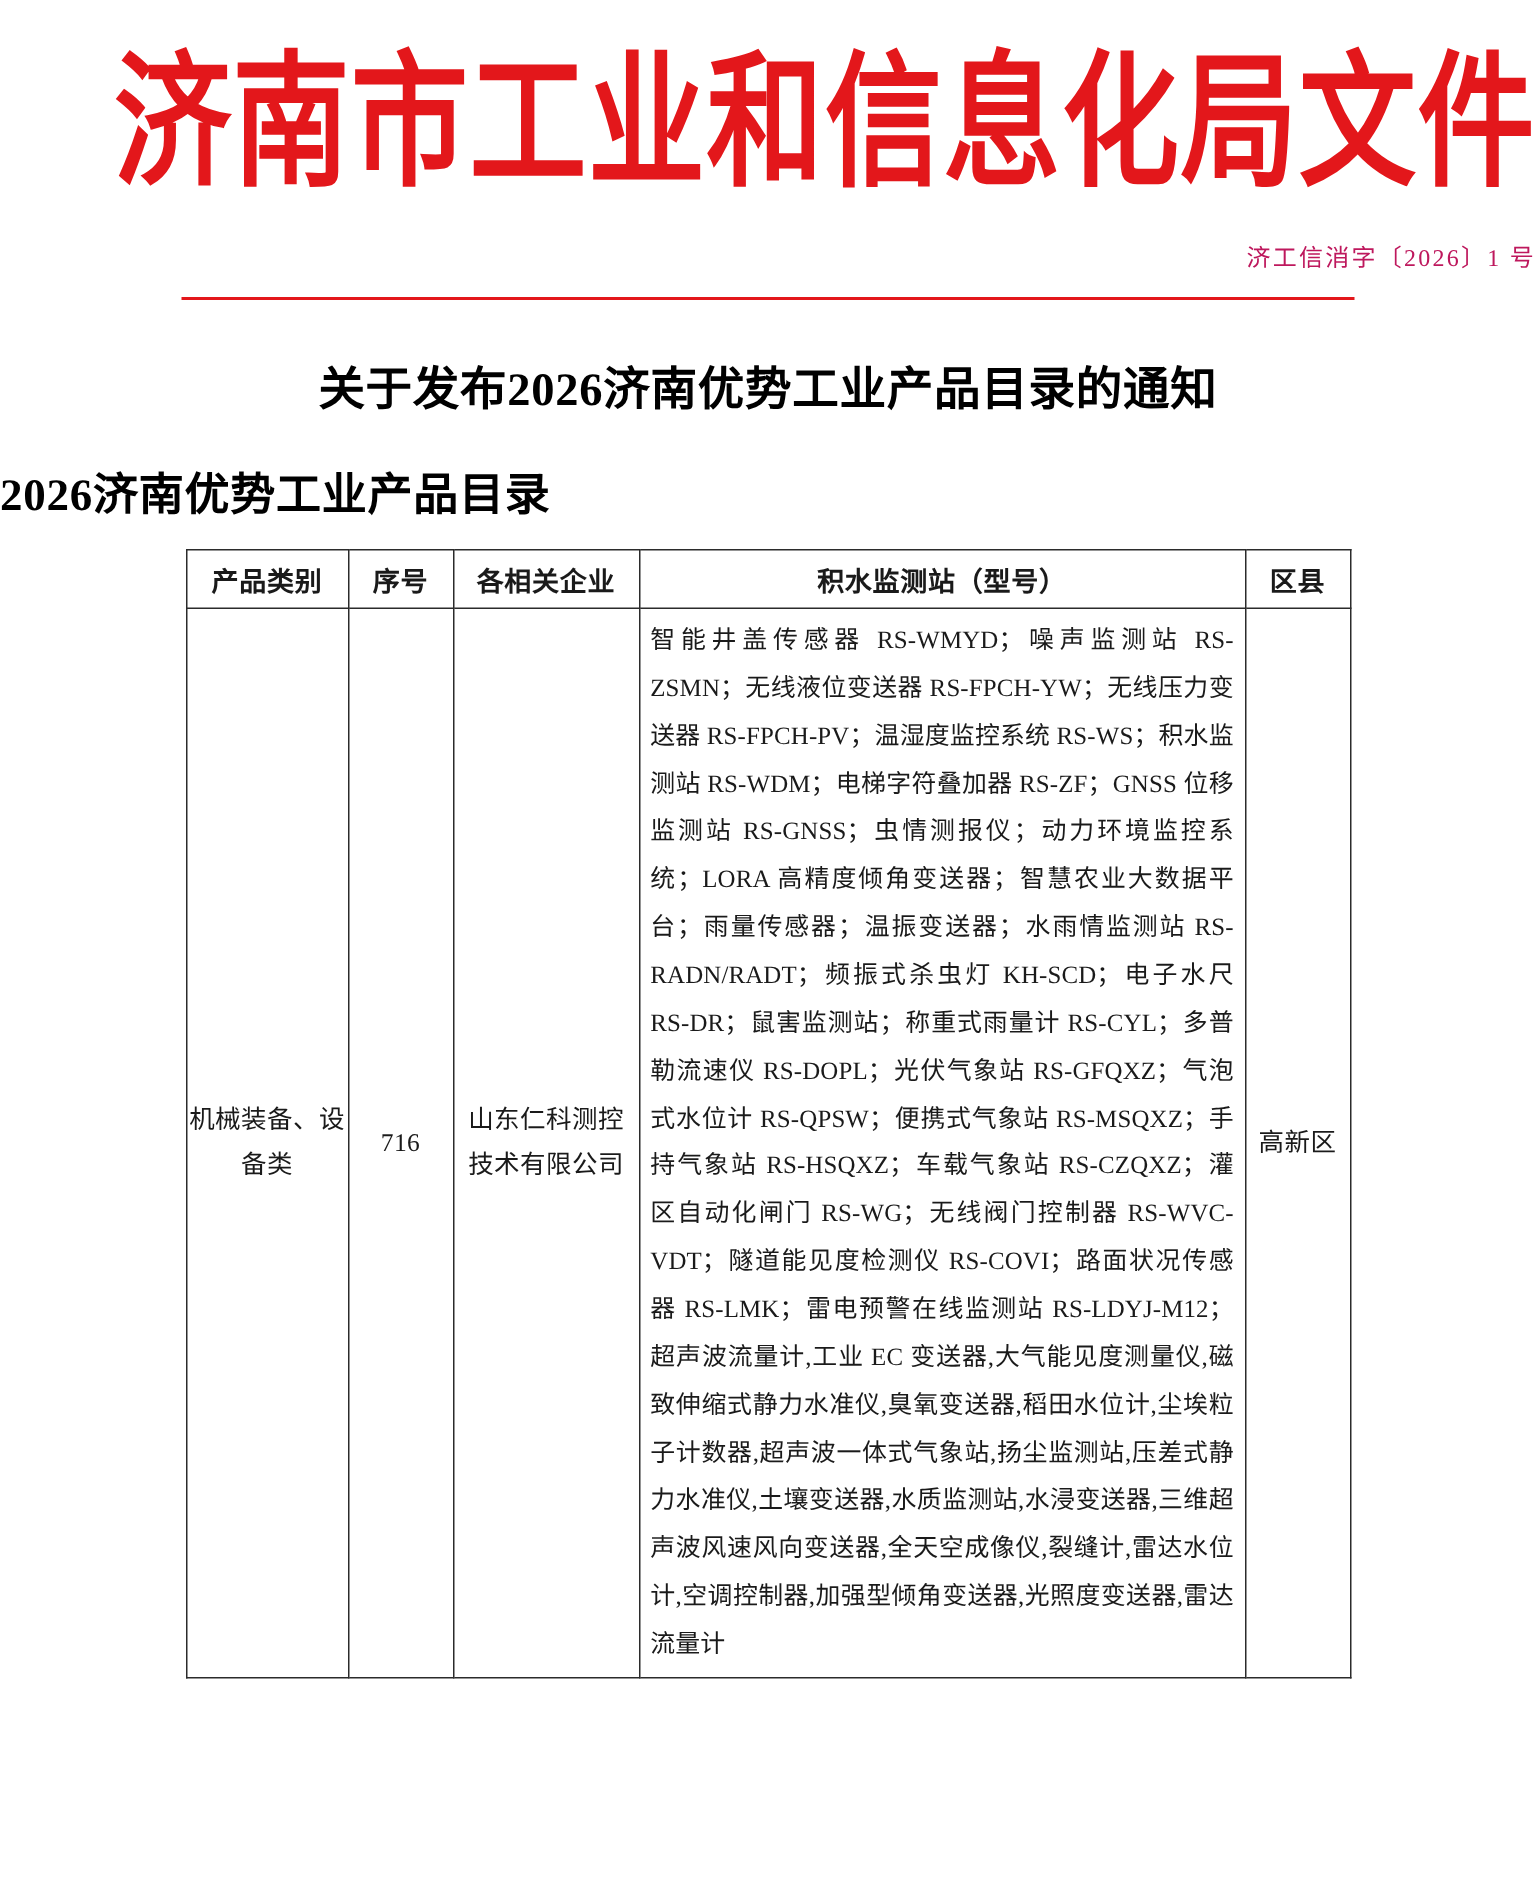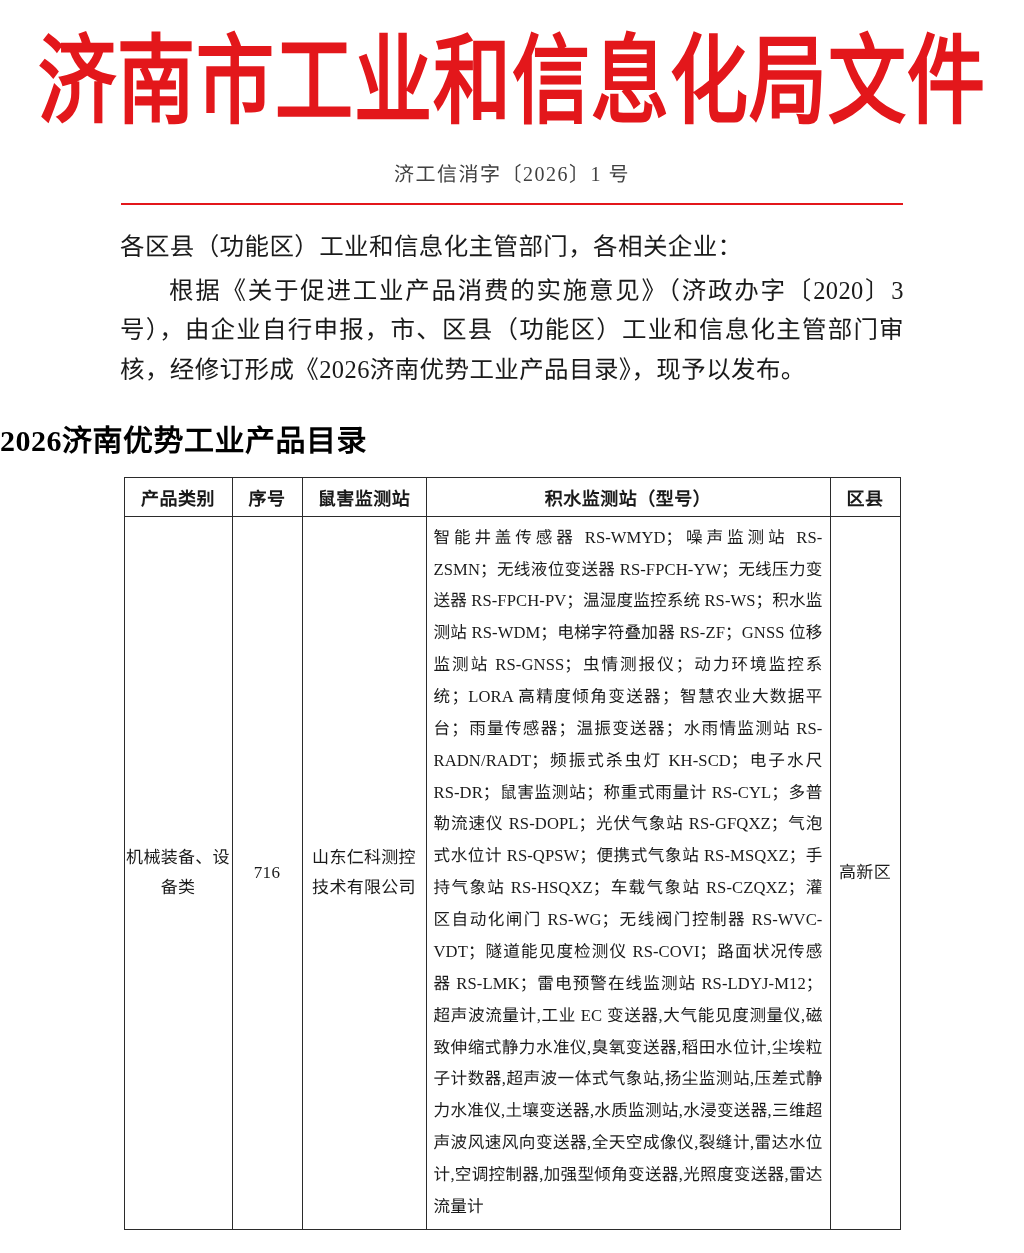--- a/index.html
+++ b/index.html
@@ -18,40 +18,40 @@
 
   .page {
     position: relative;
     width: 1024px;
     height: 1253px;
     box-sizing: border-box;
   }
 
   
   .masthead {
-    text-align: center;
+    text-align: right;
     padding-top: 34px;
   }
   .masthead-title {
     color: #e3171b;
     font-family: "Liberation Serif", "DejaVu Serif", serif;
     font-weight: 700;
     font-size: 78px;
     line-height: 1.0;
     letter-spacing: 1px;
     white-space: nowrap;
     transform: scaleY(1.25);
     transform-origin: center top;
     margin: 0;
   }
   .doc-number {
     margin-top: 46px;
-    font-size: 20px;
+    font-size: 16px;
     letter-spacing: 1.5px;
-    color: #404040;
+    color: #be185d;
     font-family: "Liberation Serif", "DejaVu Serif", serif;
   }
   .red-rule {
     margin: 16px auto 0 auto;
     width: 782px;
     height: 2px;
     background: #e3171b;
   }
 
   
@@ -143,41 +143,38 @@
 <body>
 
 <div class="page">
 
   <div class="masthead">
     <div class="masthead-title">济南市工业和信息化局文件</div>
     <div class="doc-number">济工信消字〔2026〕1 号</div>
     <div class="red-rule"></div>
   </div>
 
+  <div class="doc-title">关于发布2026济南优势工业产品目录的通知</div>
 
-  <div class="body-block">
-    <p class="salutation">各区县（功能区）工业和信息化主管部门，各相关企业：</p>
-    <p class="para">根据《关于促进工业产品消费的实施意见》（济政办字〔2020〕3号），由企业自行申报，市、区县（功能区）工业和信息化主管部门审核，经修订形成《2026济南优势工业产品目录》，现予以发布。</p>
-  </div>
 
   <div class="table-title">2026济南优势工业产品目录</div>
 
   <table class="catalog-table">
     <colgroup>
       <col class="col-category">
       <col class="col-index">
       <col class="col-company">
       <col class="col-product">
       <col class="col-district">
     </colgroup>
     <thead>
       <tr>
         <th>产品类别</th>
         <th>序号</th>
-        <th>鼠害监测站</th>
+        <th>各相关企业</th>
         <th>积水监测站（型号）</th>
         <th>区县</th>
       </tr>
     </thead>
     <tbody>
       <tr>
         <td class="cell-category">机械装备、设备类</td>
         <td class="cell-index">716</td>
         <td class="cell-company">山东仁科测控技术有限公司</td>
         <td class="cell-product">智能井盖传感器 RS-WMYD；噪声监测站 RS-ZSMN；无线液位变送器 RS-FPCH-YW；无线压力变送器 RS-FPCH-PV；温湿度监控系统 RS-WS；积水监测站 RS-WDM；电梯字符叠加器 RS-ZF；GNSS 位移监测站 RS-GNSS；虫情测报仪；动力环境监控系统；LORA 高精度倾角变送器；智慧农业大数据平台；雨量传感器；温振变送器；水雨情监测站 RS-RADN/RADT；频振式杀虫灯 KH-SCD；电子水尺 RS-DR；鼠害监测站；称重式雨量计 RS-CYL；多普勒流速仪 RS-DOPL；光伏气象站 RS-GFQXZ；气泡式水位计 RS-QPSW；便携式气象站 RS-MSQXZ；手持气象站 RS-HSQXZ；车载气象站 RS-CZQXZ；灌区自动化闸门 RS-WG；无线阀门控制器 RS-WVC-VDT；隧道能见度检测仪 RS-COVI；路面状况传感器 RS-LMK；雷电预警在线监测站 RS-LDYJ-M12；超声波流量计,工业 EC 变送器,大气能见度测量仪,磁致伸缩式静力水准仪,臭氧变送器,稻田水位计,尘埃粒子计数器,超声波一体式气象站,扬尘监测站,压差式静力水准仪,土壤变送器,水质监测站,水浸变送器,三维超声波风速风向变送器,全天空成像仪,裂缝计,雷达水位计,空调控制器,加强型倾角变送器,光照度变送器,雷达流量计</td>

